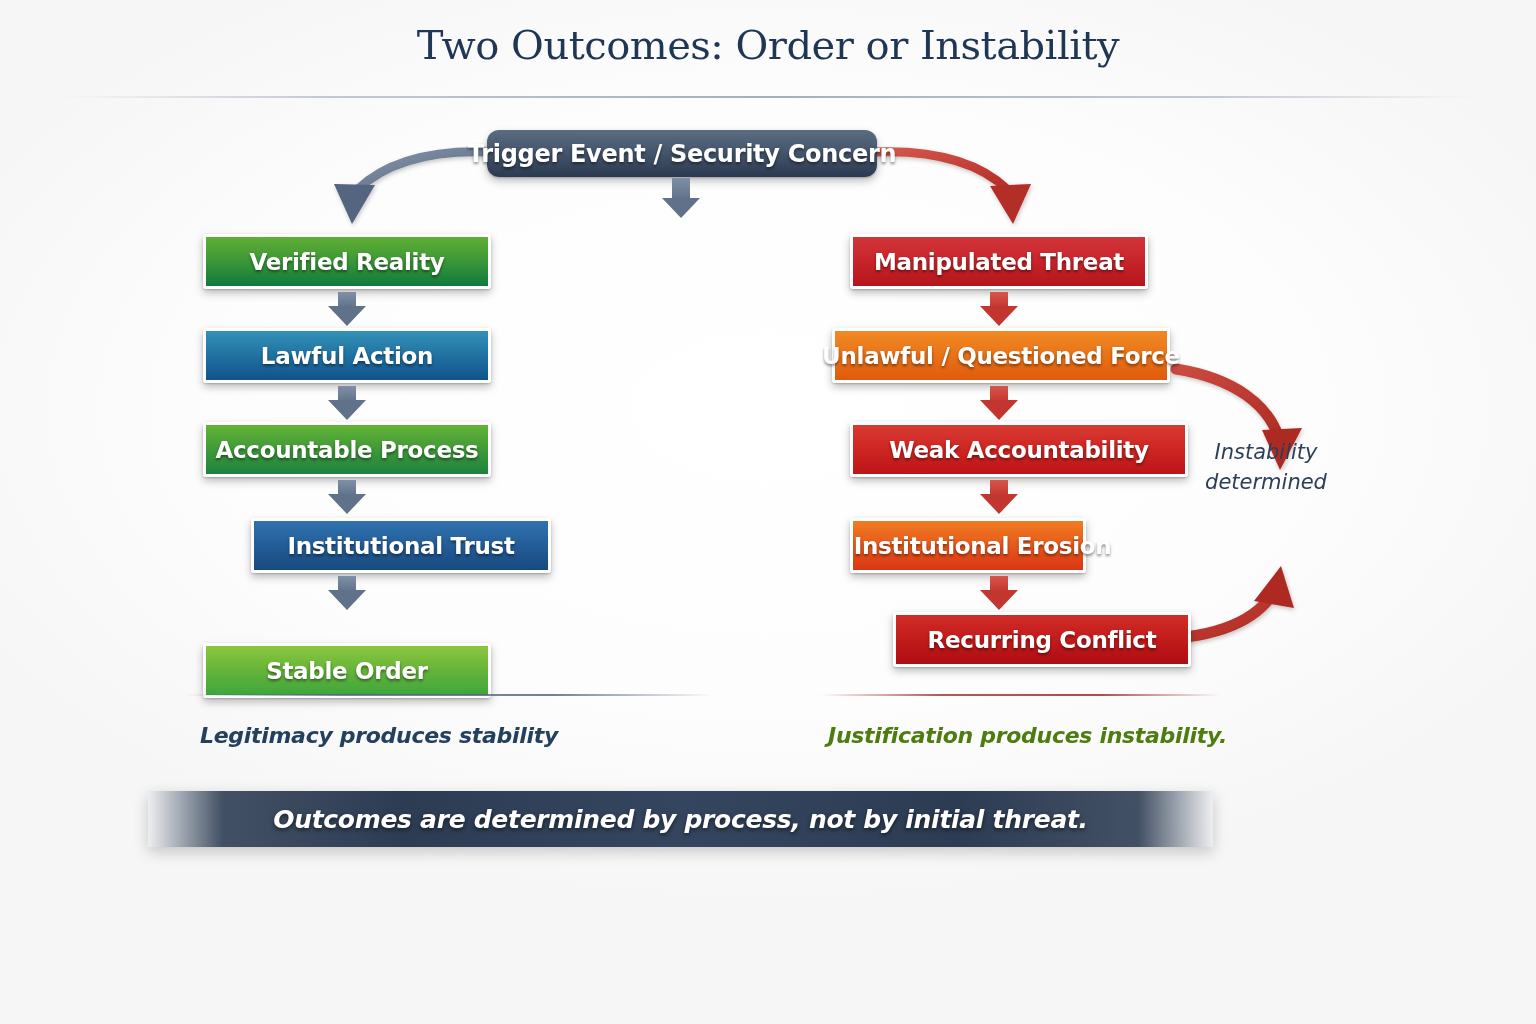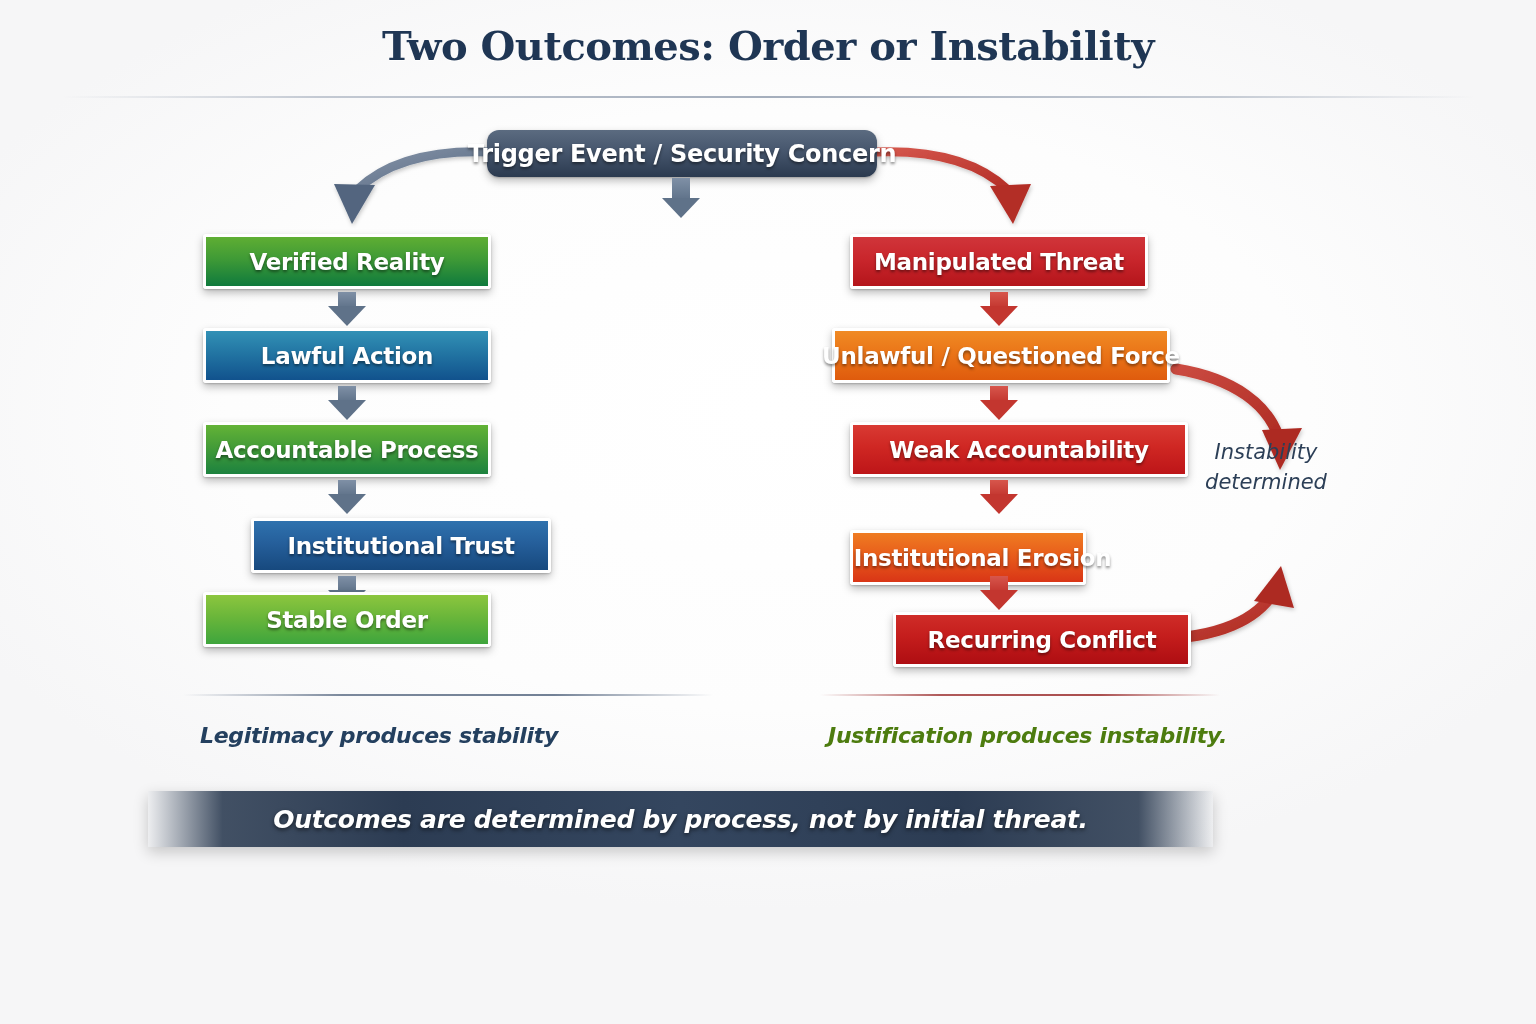--- a/index.html
+++ b/index.html
@@ -19,21 +19,21 @@
 
   
   #title {
     position: absolute;
     top: 22px;
     left: 0;
     width: 1536px;
     text-align: center;
     font-family: "DejaVu Serif", serif;
     font-size: 40px;
-    font-weight: bold;
+    font-weight: normal;
     letter-spacing: -0.5px;
     color: #1f3654;
     text-shadow: 0 1px 0 rgba(255,255,255,0.8);
   }
   #title-rule {
     position: absolute;
     top: 96px;
     left: 62px;
     width: 1412px;
     height: 2px;
@@ -258,41 +258,41 @@
   <div class="chev-stem grey-fill" style="left:338px; top:480px; height:16px;"></div>
   <div class="chev-head grey-head" style="left:328px; top:494px;"></div>
 </div>
 
 <div class="node blue-navy" style="left:211px; top:518px;  width:300px; height:55px;margin-left:40px;">Institutional Trust</div>
 <div>
   <div class="chev-stem grey-fill" style="left:338px; top:576px; height:16px;"></div>
   <div class="chev-head grey-head" style="left:328px; top:590px;"></div>
 </div>
 
-<div class="node green-light" style="left:203px; top:592px;  width:288px; height:55px;text-align:center;">Stable Order</div>
+<div class="node green-light" style="left:203px; top:643px;  width:288px; height:55px;text-align:center;">Stable Order</div>
 
 <div class="node red-mid" style="left:850px; top:234px;  width:298px; height:55px;">Manipulated Threat</div>
 <div>
   <div class="chev-stem red-fill" style="left:990px; top:292px; height:16px;"></div>
   <div class="chev-head red-head" style="left:980px; top:306px;"></div>
 </div>
 
 <div class="node orange" style="left:832px; top:328px;  width:338px; height:55px;">Unlawful / Questioned Force</div>
 <div>
   <div class="chev-stem red-fill" style="left:990px; top:386px; height:16px;"></div>
   <div class="chev-head red-head" style="left:980px; top:400px;"></div>
 </div>
 
 <div class="node red-two" style="left:850px; top:422px;  width:338px; height:55px;">Weak Accountability</div>
 <div>
   <div class="chev-stem red-fill" style="left:990px; top:480px; height:16px;"></div>
   <div class="chev-head red-head" style="left:980px; top:494px;"></div>
 </div>
 
-<div class="node orange-red" style="left:850px; top:530px;  width:236px; height:55px;padding-left:29px;">Institutional Erosion</div>
+<div class="node orange-red" style="left:850px; top:518px;  width:236px; height:55px;padding-left:29px;">Institutional Erosion</div>
 <div>
   <div class="chev-stem red-fill" style="left:990px; top:576px; height:16px;"></div>
   <div class="chev-head red-head" style="left:980px; top:590px;"></div>
 </div>
 
 <div class="node red-deep" style="left:850px; top:612px;  width:298px; height:55px;">Recurring Conflict</div>
 
 <div id="loop-note">
   <div>Instability</div>
   <div>determined</div>

